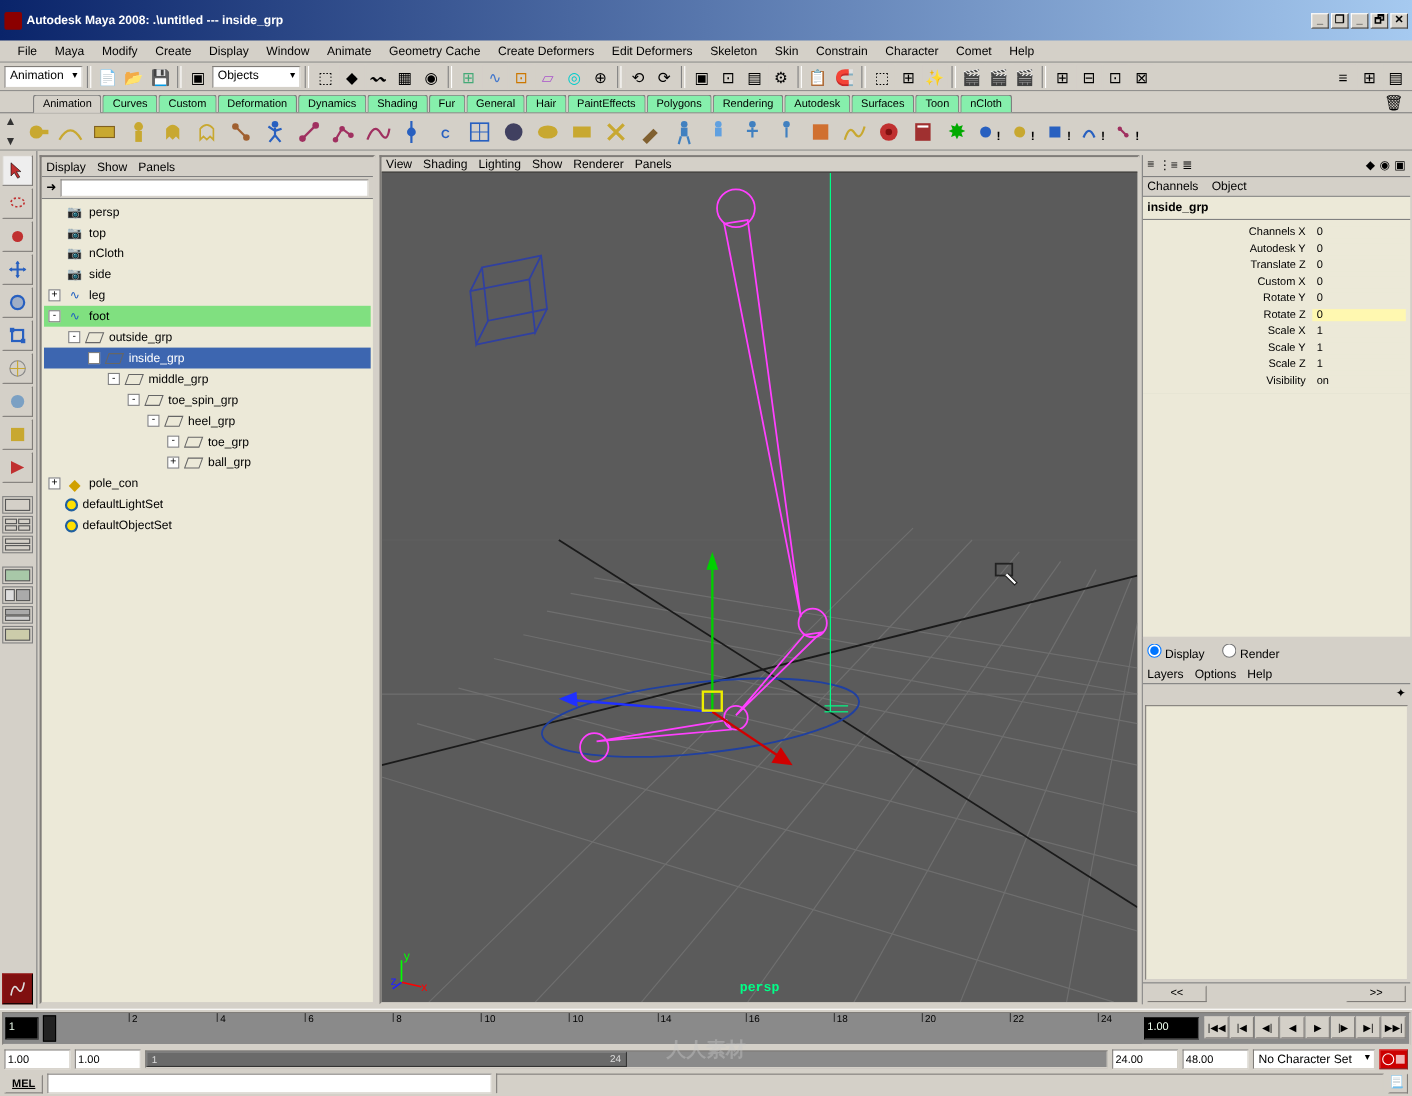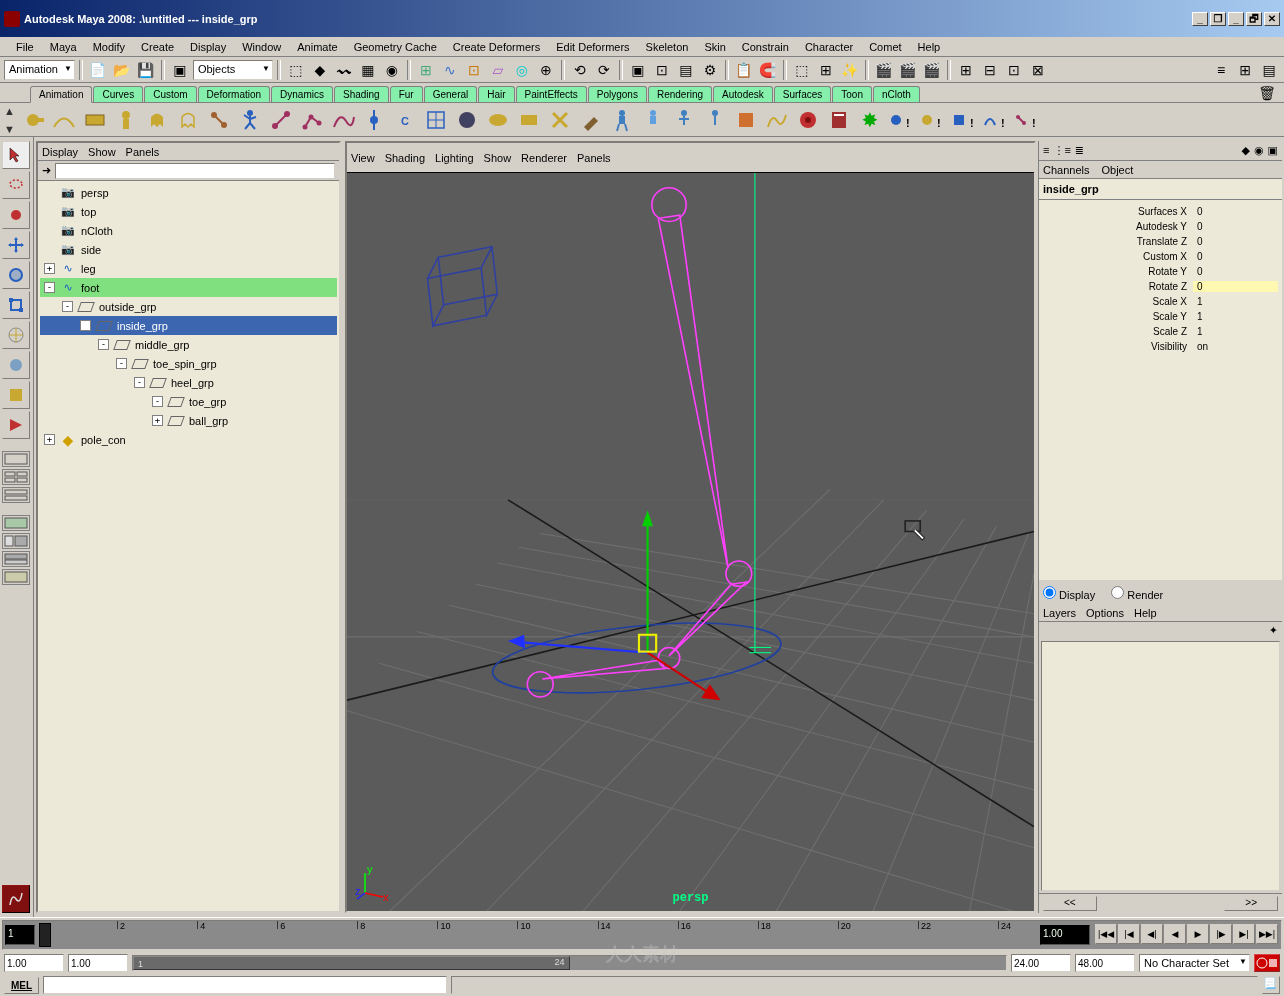--- a/index.html
+++ b/index.html
@@ -39,21 +39,21 @@
 .tree-item.curve-sel { background: #80e080; }
 .tree-item .expander { width: 11px; height: 11px; border: 1px solid #808080; background: white; text-align: center; line-height: 9px; font-size: 9px; margin-right: 4px; cursor: pointer; font-family: monospace; }
 .tree-item .expander.empty { visibility: hidden; }
 .tree-item .node-icon { width: 18px; height: 16px; margin-right: 4px; display: inline-flex; align-items: center; justify-content: center; }
 .tree-item .node-icon.cam { color: #555; }
 .tree-item .node-icon.curve { color: #2060c0; }
 .tree-item .node-icon.xform { border: 1px solid #666; width: 14px; height: 10px; transform: skewX(-20deg); margin-right: 6px; margin-left: 2px; }
 .tree-item .node-icon.set { color: #d0a000; font-size: 14px; }
 .tree-item .node-icon.objset { background: #ffe000; border: 2px solid #2060a0; border-radius: 50%; width: 12px; height: 12px; }
 .viewport { flex: 1; display: flex; flex-direction: column; margin: 4px 2px; border: 2px inset #d4d0c8; }
-.viewport .vp-menu { height: 30px; background: #d4d0c8; display: flex; align-items: center; padding: 0 4px; gap: 10px; font-family: "Courier New", monospace; font-size: 12px; border-bottom: 1px solid #000; }
+.viewport .vp-menu { height: 14px; background: #d4d0c8; display: flex; align-items: center; padding: 0 4px; gap: 10px; font-family: "Courier New", monospace; font-size: 12px; border-bottom: 1px solid #000; }
 .viewport .vp-canvas { flex: 1; background: #5b5b5b; position: relative; overflow: hidden; }
 .vp-label { position: absolute; bottom: 6px; left: 50%; transform: translateX(-50%); color: #00ff88; font-family: "Courier New", monospace; font-size: 12px; font-weight: bold; }
 .vp-axis { position: absolute; bottom: 8px; left: 8px; width: 40px; height: 40px; }
 .right-panel { width: 244px; background: #d4d0c8; border-left: 1px solid #808080; display: flex; flex-direction: column; margin: 4px 2px 4px 0; }
 .right-panel .rp-top-icons { height: 20px; display: flex; justify-content: space-between; padding: 0 4px; border-bottom: 1px solid #808080; align-items: center; }
 .right-panel .rp-tabs { height: 18px; display: flex; align-items: center; padding: 0 4px; gap: 12px; font-family: "Courier New", monospace; font-size: 12px; border-bottom: 1px solid #808080; }
 .right-panel .rp-object { background: #ece9d8; padding: 4px; font-weight: bold; border-bottom: 1px solid #808080; }
 .right-panel .rp-attrs { background: #ece9d8; flex: 0 0 auto; padding: 4px; }
 .rp-attr-row { display: flex; height: 15px; align-items: center; }
 .rp-attr-row .attr-label { width: 150px; text-align: right; padding-right: 6px; font-size: 10px; }
@@ -572,20 +572,30 @@
         <div class="tree-item" style="padding-left: 112px;">
           <span class="expander">+</span>
           <span class="node-icon xform"></span>
           <span>ball_grp</span>
         </div>
         <div class="tree-item" style="padding-left: 4px;">
           <span class="expander">+</span>
           <span class="node-icon set">◆</span>
           <span>pole_con</span>
         </div>
+        <div class="tree-item" style="padding-left: 4px;">
+          <span class="expander empty">+</span>
+          <span class="node-icon objset"></span>
+          <span>defaultLightSet</span>
+        </div>
+        <div class="tree-item" style="padding-left: 4px;">
+          <span class="expander empty">+</span>
+          <span class="node-icon objset"></span>
+          <span>defaultObjectSet</span>
+        </div>
       </div>
   </div>
 
   <div class="viewport">
     <div class="vp-menu" id="viewport-menu">
         <span>View</span>
         <span>Shading</span>
         <span>Lighting</span>
         <span>Show</span>
         <span>Renderer</span>
@@ -683,21 +693,21 @@
         <span>▣</span>
       </div>
     </div>
     <div class="rp-tabs">
       <span>Channels</span>
       <span>Object</span>
     </div>
     <div class="rp-object">inside_grp</div>
     <div class="rp-attrs" id="rp-attrs">
         <div class="rp-attr-row">
-          <div class="attr-label">Surfaces X</div>
+          <div class="attr-label">Channels X</div>
           <div class="attr-val">0</div>
         </div>
         <div class="rp-attr-row">
           <div class="attr-label">Autodesk Y</div>
           <div class="attr-val">0</div>
         </div>
         <div class="rp-attr-row">
           <div class="attr-label">Translate Z</div>
           <div class="attr-val">0</div>
         </div>

